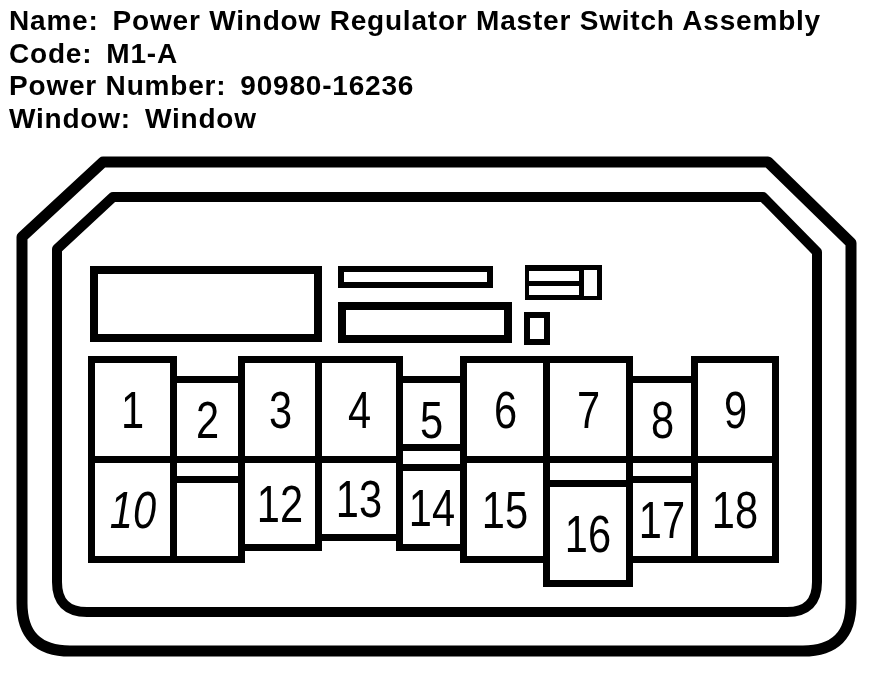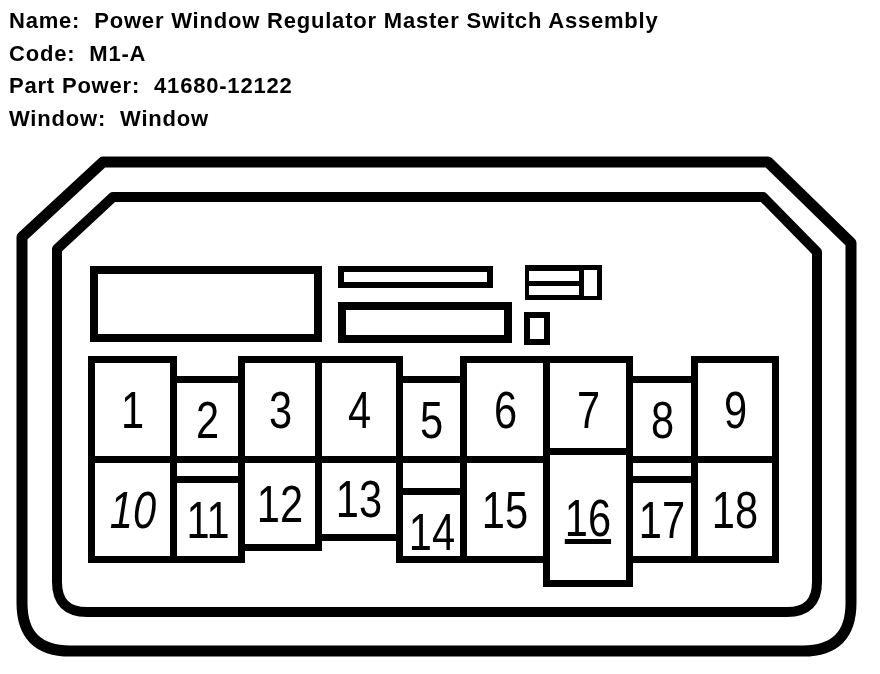--- a/index.html
+++ b/index.html
@@ -3,21 +3,21 @@
 <meta charset="utf-8">
 <style>
   html,body{margin:0;padding:0;background:#ffffff;}
   body{
     width:880px;height:674px;position:relative;overflow:hidden;
     font-family:"Liberation Sans", sans-serif;color:#000;
   }
   
   .hline{
     position:absolute;left:9px;white-space:nowrap;
-    font-weight:700;font-size:22px;line-height:26px;letter-spacing:0.8px;
+    font-weight:700;font-size:28px;line-height:26px;letter-spacing:0.8px;
   }
   .hvalue{margin-left:14px;}
   
   #diagram{position:absolute;left:0;top:0;width:880px;height:674px;}
   #outline-svg{position:absolute;left:0;top:0;}
   .cavity{position:absolute;box-sizing:border-box;border:8px solid #000;background:#fff;}
   .cavity.thin{border-width:6px;}
   .key-shape{position:absolute;background:#000;}
   .key-slot{position:absolute;background:#fff;}
   
@@ -37,21 +37,21 @@
 <body>
 
 <div>
   <div class="hline" style="top:8px">
     <span>Name:</span><span class="hvalue">Power Window Regulator Master Switch Assembly</span>
   </div>
   <div class="hline" style="top:41px">
     <span>Code:</span><span class="hvalue">M1-A</span>
   </div>
   <div class="hline" style="top:73px">
-    <span>Part Power:</span><span class="hvalue">41680-12122</span>
+    <span>Power Number:</span><span class="hvalue">90980-16236</span>
   </div>
   <div class="hline" style="top:106px">
     <span>Window:</span><span class="hvalue">Window</span>
   </div>
 </div>
 
 <div id="diagram">
 
   <svg id="outline-svg" width="880" height="674" viewBox="0 0 880 674">
 
@@ -119,47 +119,44 @@
         </div>
       </div>
       <div class="pin-cell" style="left: 88px; top: 456px; width: 89px; height: 107px; font-style: italic;">
         <div class="num-wrap">
           <span class="pin-number">10</span>
         </div>
       </div>
       <div class="pin-cell" style="left: 170px; top: 456px; width: 75px; height: 107px;">
         <div class="gap-band"></div>
         <div class="inner-bar"></div>
-        <div class="num-wrap">
-          <span class="pin-number">11</span>
-        </div>
       </div>
       <div class="pin-cell" style="left: 238px; top: 456px; width: 84px; height: 95px;">
         <div class="num-wrap">
           <span class="pin-number">12</span>
         </div>
       </div>
       <div class="pin-cell" style="left: 315px; top: 456px; width: 88px; height: 85px;">
         <div class="num-wrap">
           <span class="pin-number">13</span>
         </div>
       </div>
-      <div class="pin-cell" style="left: 396px; top: 456px; width: 71px; height: 107px; gap: 12px;">
+      <div class="pin-cell" style="left: 396px; top: 444px; width: 71px; height: 107px;">
         <div class="gap-band"></div>
         <div class="inner-bar"></div>
         <div class="num-wrap">
           <span class="pin-number">14</span>
         </div>
       </div>
       <div class="pin-cell" style="left: 460px; top: 456px; width: 90px; height: 107px;">
         <div class="num-wrap">
           <span class="pin-number">15</span>
         </div>
       </div>
-      <div class="pin-cell" style="left: 543px; top: 448px; width: 90px; height: 139px; text-decoration: underline;">
+      <div class="pin-cell" style="left: 543px; top: 480px; width: 90px; height: 107px;">
         <div class="num-wrap">
           <span class="pin-number">16</span>
         </div>
       </div>
       <div class="pin-cell" style="left: 626px; top: 456px; width: 72px; height: 107px;">
         <div class="gap-band"></div>
         <div class="inner-bar"></div>
         <div class="num-wrap">
           <span class="pin-number">17</span>
         </div>

